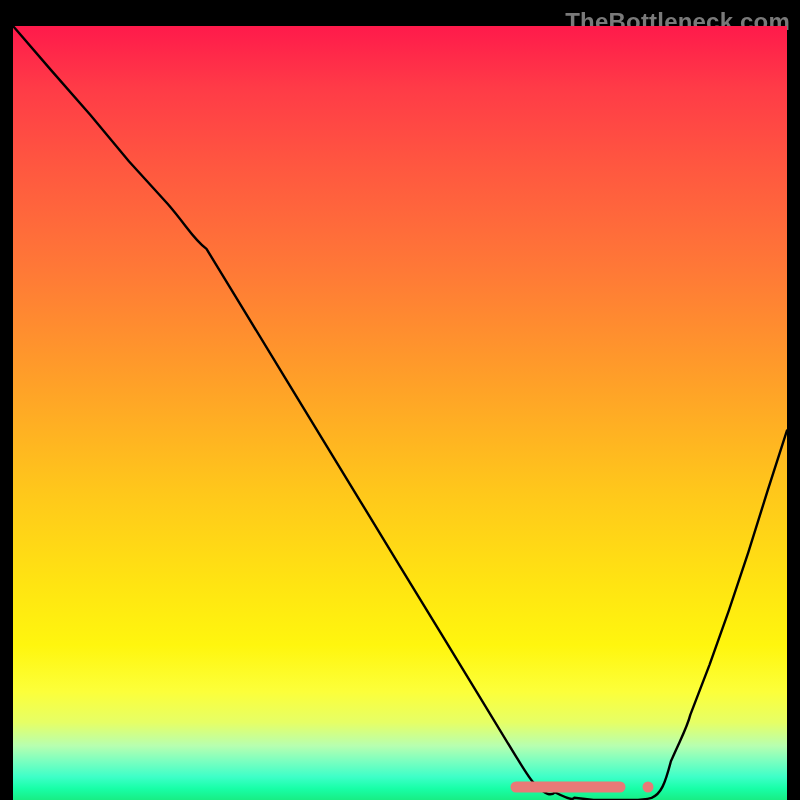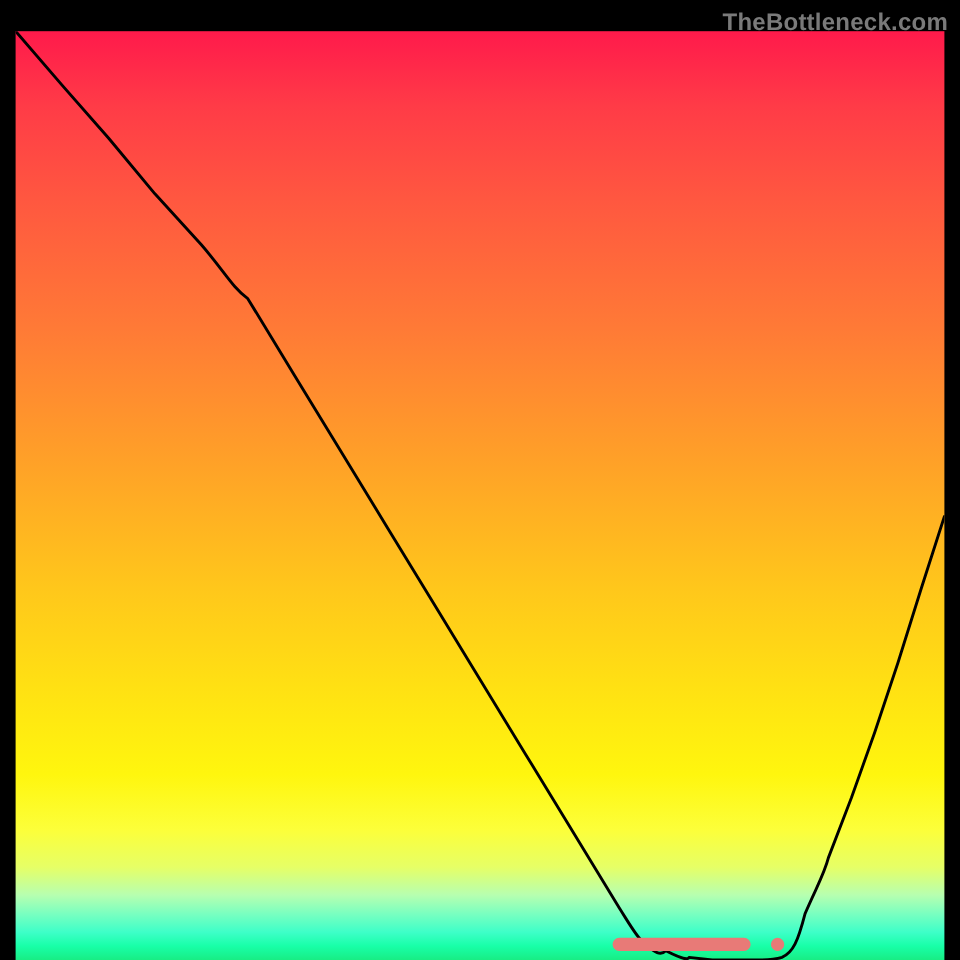--- a/index.html
+++ b/index.html
@@ -14,21 +14,21 @@
     position: relative;
     width: 800px;
     height: 800px;
     background: #000;
   }
   .watermark {
     position: absolute;
     top: 8px;
     right: 10px;
     color: #7a7a7a;
-    font-size: 20px;
+    font-size: 24px;
     font-weight: 600;
     letter-spacing: 0.2px;
     text-align: right;
   }
   .plot {
     position: absolute;
     left: 13px;
     top: 26px;
     width: 774px;
     height: 774px;

